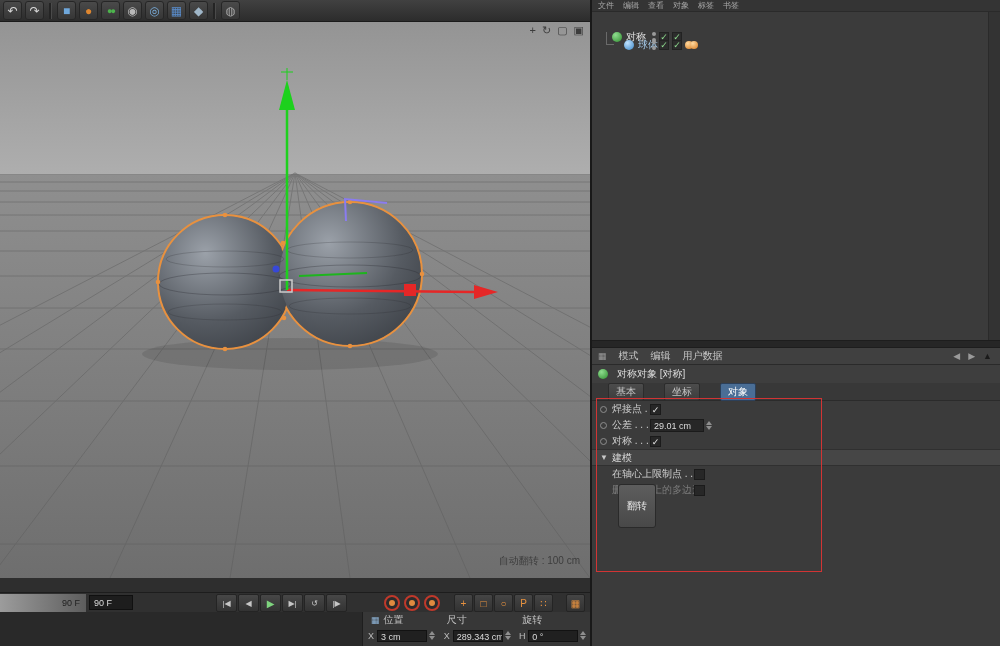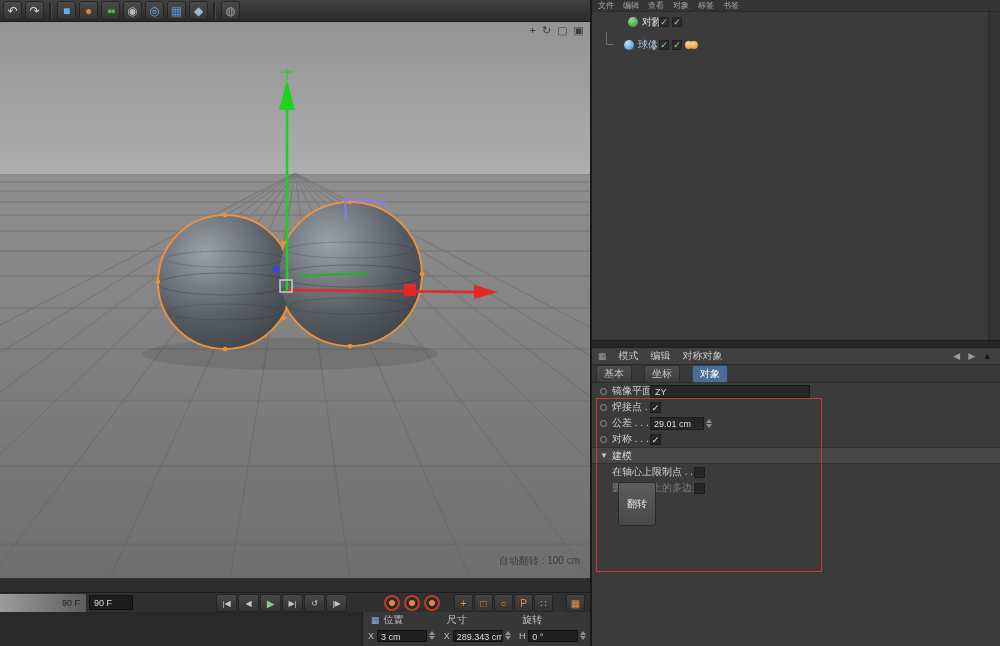--- a/index.html
+++ b/index.html
@@ -93,21 +93,21 @@
   .panel-gap{height:6px;background:#262626;border-top:1px solid #1d1d1d;border-bottom:1px solid #1d1d1d;}
 
   
   .attr{position:relative;height:300px;background:#3b3b3b;}
   .attr-menu{height:16px;background:#404040;border-bottom:1px solid #2a2a2a;display:flex;align-items:center;gap:12px;
       padding-left:6px;font-size:10px;color:#c5c5c5;position:relative;}
   .attr-menu .micon{color:#9a9a9a;font-size:9px;}
   .attr-nav{position:absolute;right:8px;top:0;height:16px;display:flex;align-items:center;gap:8px;font-size:9px;color:#9a9a9a;}
   .attr-nav .fold{color:#1a1a1a;}
   .attr-title{height:18px;display:flex;align-items:center;gap:5px;padding-left:6px;font-size:10px;color:#dedede;background:#3e3e3e;}
-  .tabs{display:flex;gap:12px;align-items:center;height:17px;padding-left:4px;background:#383838;border-bottom:1px solid #2b2b2b;}
+  .tabs{display:flex;gap:20px;align-items:center;height:17px;padding-left:16px;background:#383838;border-bottom:1px solid #2b2b2b;}
   .tab{padding:1px 7px;font-size:10px;color:#c5c5c5;background:linear-gradient(#4c4c4c,#3d3d3d);border:1px solid #2c2c2c;border-radius:2px;cursor:default;}
   .tab.active{background:#4a6e96;color:#ffffff;border-color:#2c405a;}
   .sec{height:15px;background:#464646;border-top:1px solid #303030;border-bottom:1px solid #303030;
       display:flex;align-items:center;gap:4px;padding-left:8px;font-size:10px;color:#dadada;}
   .sec .fold{font-size:8px;color:#c8c8c8;}
   .param-row{position:relative;height:16px;display:flex;align-items:center;padding-left:8px;font-size:10px;color:#cfcfcf;}
   .param-row.disabled{color:#7b7b7b;}
   .bullet{width:7px;height:7px;border:1px solid #8d8d8d;border-radius:50%;margin-right:5px;box-sizing:border-box;flex:none;}
   .ctrl{position:absolute;left:58px;display:flex;align-items:center;gap:2px;}
   .ctrl2{position:absolute;left:102px;display:flex;align-items:center;gap:2px;}
@@ -317,21 +317,21 @@
       <span>文件</span>
       <span>编辑</span>
       <span>查看</span>
       <span>对象</span>
       <span>标签</span>
       <span>书签</span>
     </div>
     <div class="om">
       <div class="tree-line"></div>
       <div class="tree-line2"></div>
-      <div class="om-row" style="top:3px;padding-left:36px">
+      <div class="om-row" style="top:18px;padding-left:20px">
         <span class="obj-icon icon-sym"></span>
         <span class="om-label-1">对称</span>
         <span class="om-toggles" style="left:60px">
           <span class="visdots">
               <i></i>
               <i></i>
             </span>
           <span class="omchk">✓</span>
           <span class="omchk">✓</span>
         </span>
@@ -355,40 +355,37 @@
       <div class="om-scroll"></div>
     </div>
 
     <div class="panel-gap"></div>
 
     <div class="attr">
       <div class="attr-menu">
         <span class="micon">▦</span>
         <span>模式</span>
         <span>编辑</span>
-        <span>对称对象</span>
+        <span>用户数据</span>
         <span class="attr-nav">
           <span>◀</span>
           <span>▶</span>
           <span class="fold">▲</span>
         </span>
       </div>
+      <div class="attr-title">
+        <span class="obj-icon icon-sym"></span>
+        <span>对称对象 [对称]</span>
+      </div>
       <div class="tabs">
         <span class="tab">基本</span>
         <span class="tab">坐标</span>
         <span class="tab active">对象</span>
       </div>
 
-      <div class="param-row">
-        <span class="bullet"></span>
-        <span>镜像平面</span>
-        <span class="ctrl">
-            <span class="dd">ZY</span>
-          </span>
-      </div>
       <div class="param-row">
         <span class="bullet"></span>
         <span>焊接点 .</span>
         <span class="ctrl">
             <span class="chk">✓</span>
           </span>
       </div>
       <div class="param-row">
         <span class="bullet"></span>
         <span>公差 . . . .</span>

